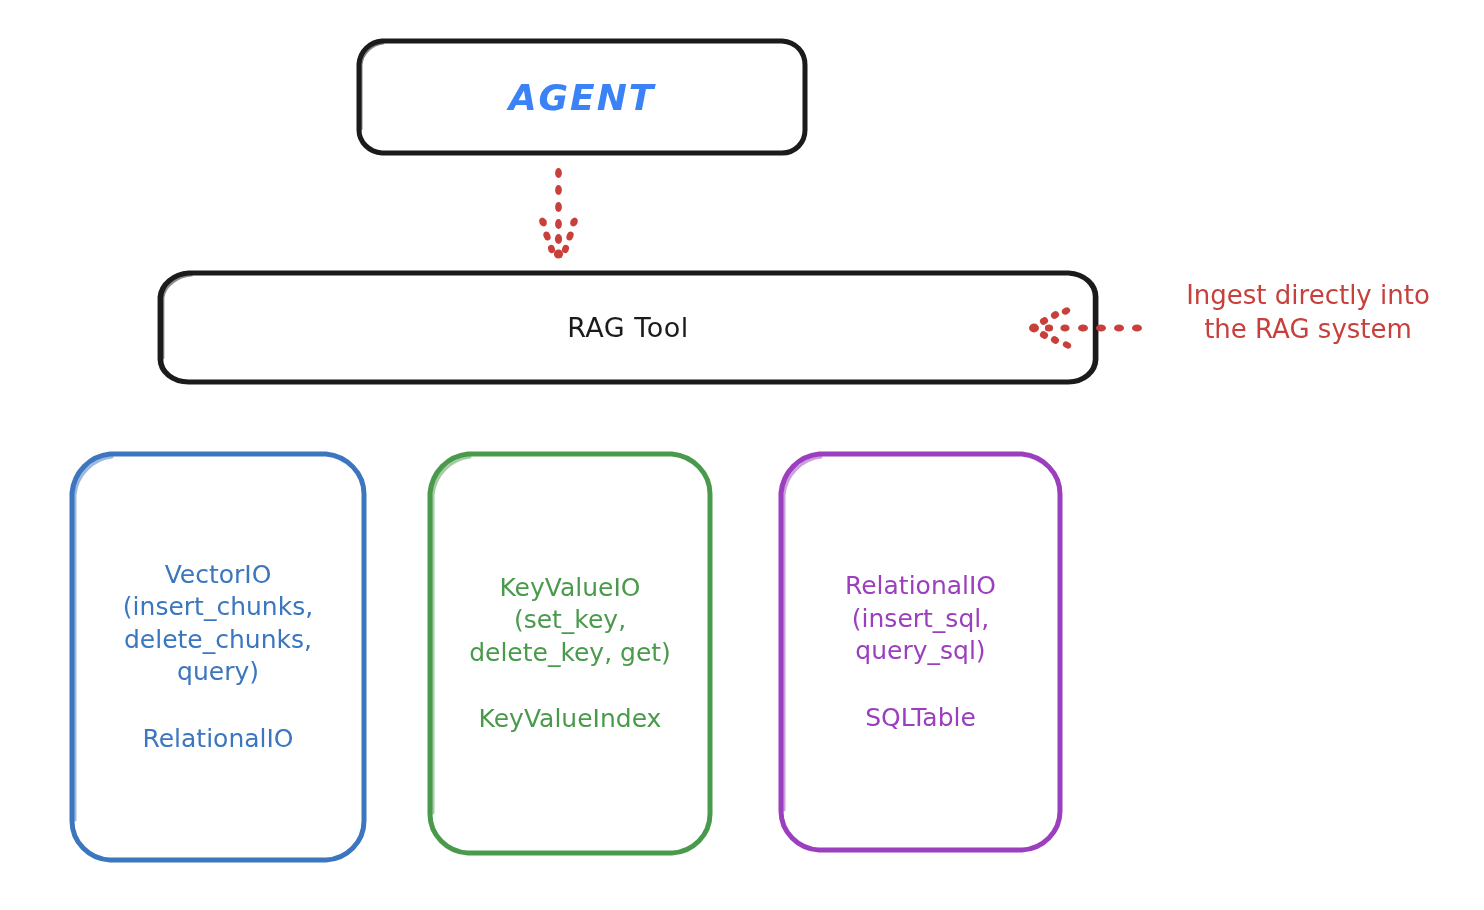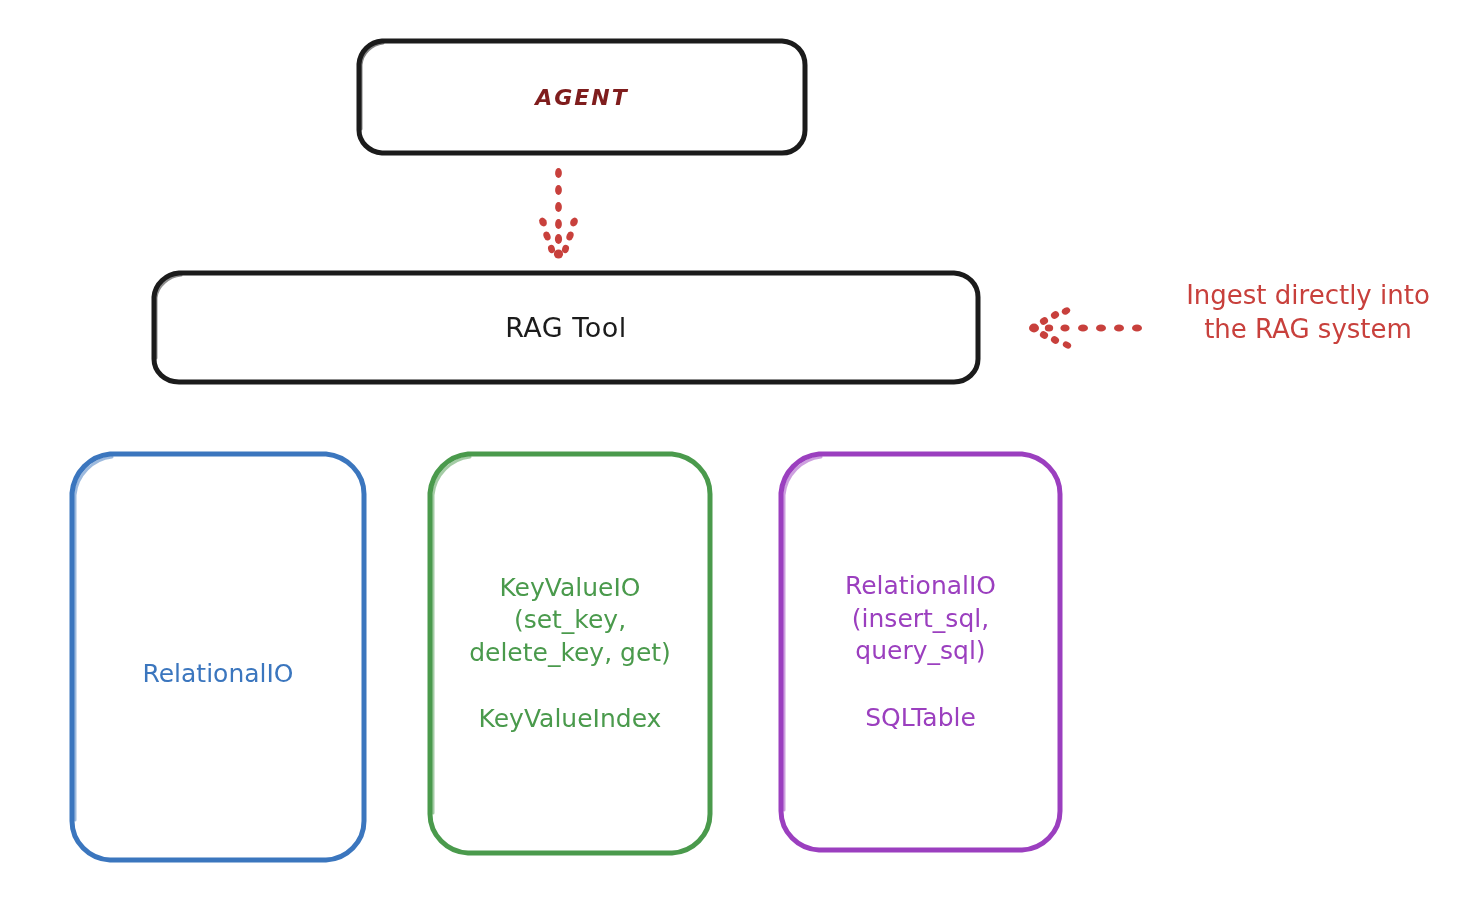--- a/index.html
+++ b/index.html
@@ -42,32 +42,32 @@
 
   
   #agent-node {
     left: 356px;
     top: 38px;
     width: 452px;
     height: 118px;
   }
   #agent-node .node-label {
     font-family: "DejaVu Sans", sans-serif;
-    font-size: 22px;
+    font-size: 36px;
     font-style: italic;
     font-weight: 600;
     letter-spacing: 2px;
-    color: #7f1d1d;
+    color: #3b82f6;
   }
 
   
   #rag-tool-node {
-    left: 151px;
+    left: 157px;
     top: 270px;
-    width: 830px;
+    width: 942px;
     height: 115px;
   }
   #rag-tool-node .node-label {
     font-family: "DejaVu Sans", sans-serif;
     font-size: 27px;
     color: #1b1b1b;
     letter-spacing: 0.5px;
   }
 
   
@@ -208,20 +208,24 @@
   <div id="ingest-annotation">Ingest directly into
 the RAG system</div>
 
   <div class="node provider" id="vector-io-node">
     <svg class="sketch-border" viewBox="0 0 300 414" preserveAspectRatio="none">
       <path d="M42,4 C22,6 6,22 4,43 L4,371 C4,392 21,409 42,410
                L258,410 C279,409 296,392 296,371 L296,44
                C296,23 279,6 258,4 L42,4 Z" fill="none" stroke="#3b76be" stroke-width="5" stroke-linecap="round" stroke-linejoin="round"></path>
       <path d="M44,7 C25,9 9,25 7,45 L7,370" fill="none" stroke="#3b76be" stroke-width="3" stroke-linecap="round" opacity="0.5"></path>
     </svg>
+    <div class="node-label">VectorIO
+(insert_chunks,
+delete_chunks,
+query)</div>
     <div class="label-secondary">RelationalIO</div>
   </div>
 
   <div class="node provider" id="relational-io-node">
     <svg class="sketch-border" viewBox="0 0 287 404" preserveAspectRatio="none">
       <path d="M42,4 C22,6 6,22 4,43 L4,361 C4,382 21,399 42,400
                L245,400 C266,399 283,382 283,361 L283,44
                C283,23 266,6 245,4 L42,4 Z" fill="none" stroke="#9b3fbf" stroke-width="5" stroke-linecap="round" stroke-linejoin="round"></path>
       <path d="M44,7 C25,9 9,25 7,45 L7,360" fill="none" stroke="#9b3fbf" stroke-width="3" stroke-linecap="round" opacity="0.5"></path>
     </svg>

